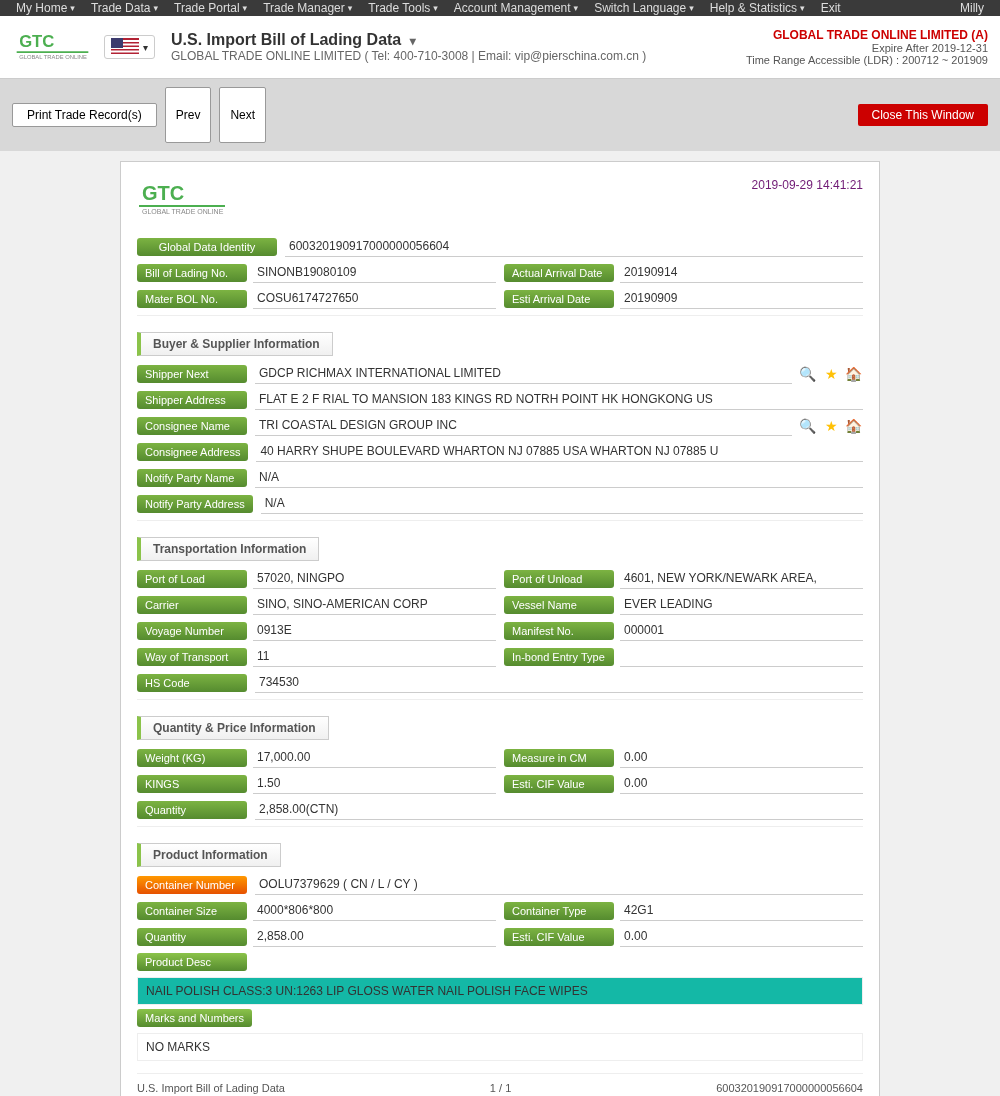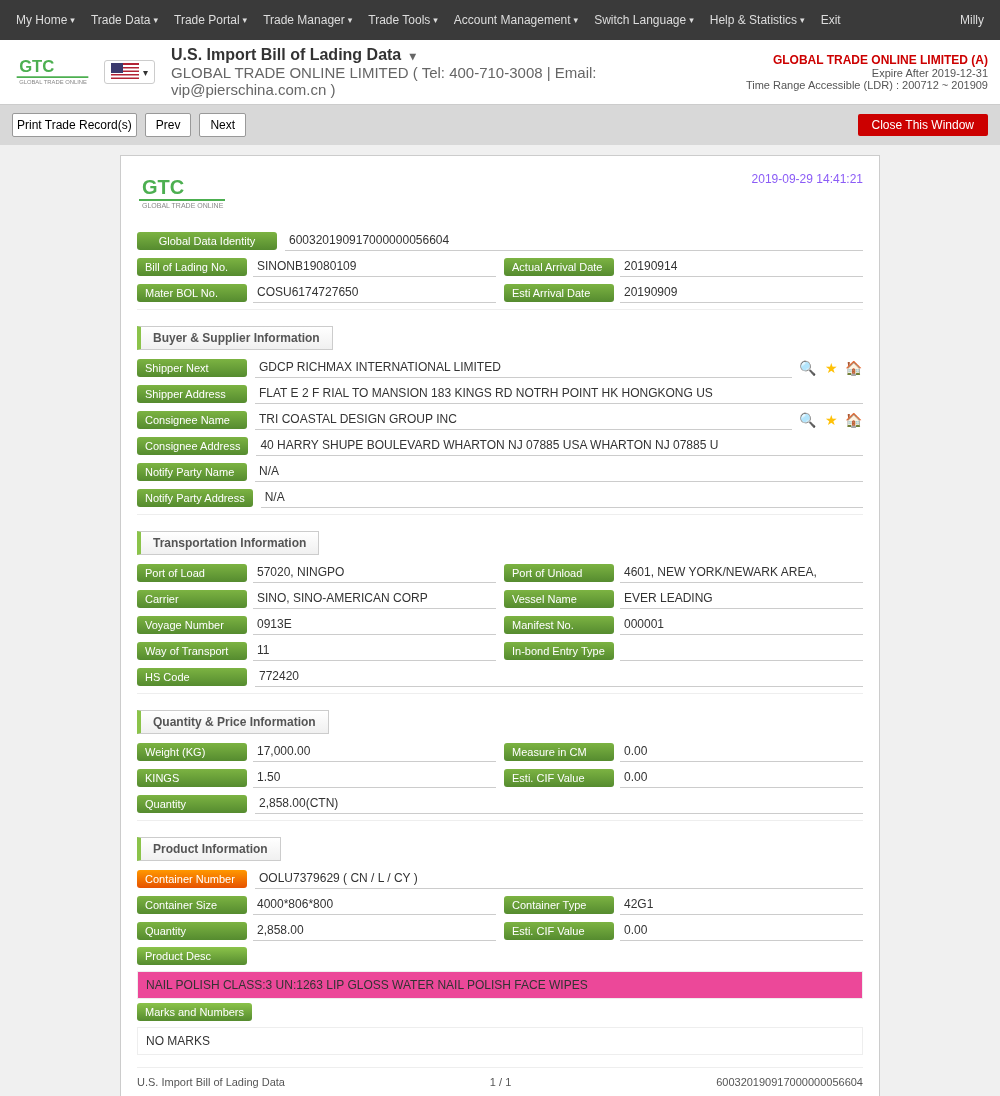--- a/index.html
+++ b/index.html
@@ -5,21 +5,21 @@
     * { box-sizing: border-box; margin: 0; padding: 0; }
     body { font-family: Arial, sans-serif; font-size: 12px; background: #e8e8e8; color: #333; }
 
     
     .top-nav {
       background: #3a3a3a;
       color: #fff;
       display: flex;
       align-items: center;
       padding: 0 8px;
-      height: 40px;
+      height: 16px;
       font-size: 12px;
     }
     .top-nav .nav-item {
       padding: 0 8px;
       cursor: pointer;
       display: flex;
       align-items: center;
       height: 100%;
       color: #ddd;
     }
@@ -49,45 +49,45 @@
       align-items: center;
       margin-right: 16px;
       border: 1px solid #ccc;
       padding: 2px 6px;
       cursor: pointer;
       border-radius: 3px;
     }
     .flag { width: 28px; height: 18px; margin-right: 4px; }
     .company-info { flex: 1; }
     .company-title { font-size: 16px; font-weight: bold; color: #333; }
-    .company-sub { font-size: 15px; color: #666; }
+    .company-sub { font-size: 12px; color: #666; }
     .account-info { text-align: right; font-size: 11px; }
     .account-name { color: #cc0000; font-weight: bold; font-size: 12px; }
     .account-detail { color: #555; text-align: right; }
 
     
     .action-bar {
       background: #d8d8d8;
       padding: 8px 12px;
       display: flex;
       align-items: center;
       gap: 8px;
     }
     .btn-print {
       background: #fff;
       border: 1px solid #999;
-      padding: 4px 4px;
+      padding: 4px 14px;
       cursor: pointer;
       font-size: 12px;
       border-radius: 2px;
     }
     .btn-nav {
       background: #fff;
       border: 1px solid #999;
-      padding: 4px 10px;
+      padding: 20px 10px;
       cursor: pointer;
       font-size: 12px;
       border-radius: 2px;
     }
     .btn-close {
       background: #cc0000;
       color: #fff;
       border: none;
       padding: 4px 14px;
       cursor: pointer;
@@ -112,21 +112,21 @@
     }
 
     
     .doc-header {
       display: flex;
       justify-content: space-between;
       align-items: flex-start;
       margin-bottom: 14px;
     }
     .doc-logo { width: 90px; }
-    .doc-timestamp { font-size: 12px; color: #8b5cf6; margin-left: 48px; }
+    .doc-timestamp { font-size: 12px; color: #701a75; margin-left: 48px; }
 
     
     .field-row {
       display: flex;
       align-items: center;
       margin-bottom: 6px;
       gap: 8px;
     }
     .field-label {
       background: linear-gradient(to bottom, #7cb342, #558b2f);
@@ -206,21 +206,21 @@
       color: #555;
       border-top: 1px solid #eee;
       padding-top: 8px;
     }
 
     .product-desc-box {
       border: 1px solid #eee;
       padding: 6px 8px;
       margin: 4px 0;
       font-size: 12px;
-      background: #ec4899;
+      background: #14b8a6;
     }
     .marks-box {
       border: 1px solid #eee;
       padding: 6px 8px;
       margin: 4px 0;
       font-size: 12px;
       background: #fff;
     }
 
     .separator { border-bottom: 1px solid #eee; margin: 6px 0; }
@@ -452,21 +452,21 @@
       </div>
       <div class="col">
         <span class="field-label">In-bond Entry Type</span>
         <span class="field-value"></span>
       </div>
     </div>
 
     
     <div class="field-row">
       <span class="field-label">HS Code</span>
-      <span class="field-value" style="flex:1;">772420</span>
+      <span class="field-value" style="flex:1;">734530</span>
     </div>
 
     <div class="separator"></div>
 
     
     <div class="section-header">Quantity &amp; Price Information</div>
 
     
     <div class="two-col-row">
       <div class="col">

